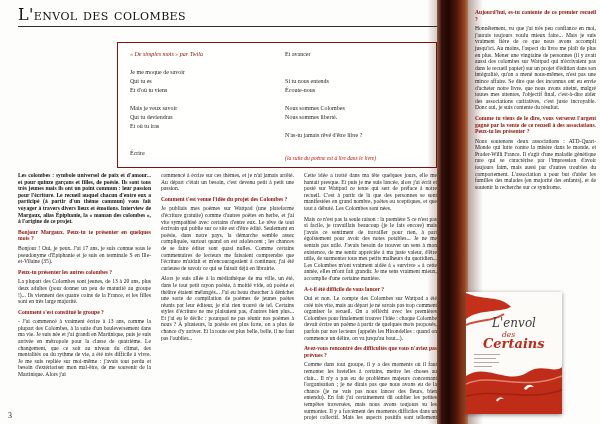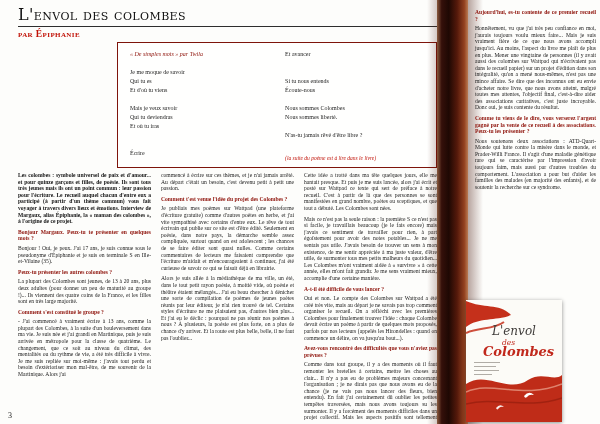--- a/index.html
+++ b/index.html
@@ -53,21 +53,21 @@
   .gutter-shadow {
     position:absolute; left:0; top:0; width:15px; height:100%;
     background:linear-gradient(90deg, rgba(70,20,8,.38), rgba(70,20,8,0));
   }
   .col4 {
     position:absolute; left:7px; top:7px; width:121px;
     text-align:justify; font-size:5.6px; line-height:1.18; color:#1b1b1b;
   }
   
   .book-cover {
-    position:absolute; left:-2px; top:300px; width:96px; height:122px;
+    position:absolute; left:-2px; top:292px; width:96px; height:122px;
     background:#86efac; box-shadow:0 1px 4px rgba(0,0,0,.45); overflow:hidden;
   }
   .book-cover svg { position:absolute; left:0; top:0; }
   .cover-title1 {
     position:absolute; top:24px; left:26px; font-family:"DejaVu Serif", serif;
     font-style:italic; font-size:12px; color:#3f3c3a;
   }
   .cover-title2 {
     position:absolute; top:38px; left:36px; font-family:"DejaVu Serif", serif;
     font-style:italic; font-size:7.5px; color:#c1281c;text-align:center;
@@ -82,21 +82,20 @@
 </head>
 <body>
 
 <div class="sheet">
 
   <div class="left-page">
 
     <div class="header">
       <div class="page-title">L'envol des colombes</div>
       <div class="header-rule"></div>
-      <div class="page-subtitle">par Épiphanie</div>
     </div>
 
     <div class="poem-box">
       <div class="poem-col">
         <div class="poem-attr">« De simples mots » par Twila</div>
         <div>
             <div class="poem-line spacer"></div>
             <div class="poem-line">Je me moque de savoir</div>
             <div class="poem-line">Qui tu es</div>
             <div class="poem-line">Et d'où tu viens</div>
@@ -179,17 +178,17 @@
         <rect x="8" y="70" width="25" height="1" fill="#b0aca6"></rect>
         <rect x="8" y="74" width="18" height="1" fill="#b0aca6"></rect>
         <path d="M0 84 C 20 70, 42 94, 62 80 C 76 71, 88 82, 96 75 L96 122 L0 122 Z" fill="#bf2c18"></path>
         <path d="M0 92 C 26 80, 56 100, 96 84" stroke="#e69a85" stroke-width="1.5" fill="none" opacity="0.8"></path>
         <path d="M0 104 C 30 96, 60 110, 96 98" stroke="#8e1a0c" stroke-width="1.5" fill="none" opacity="0.6"></path>
         <path d="M58 96 q 5 -6 10 -1 q -5 -1 -7 2 q -2 2 -3 -1 z" fill="#ffffff"></path>
         <path d="M30 108 q 4 -5 8 -1 q -4 -1 -5.5 1.5 q -1.5 2 -2.5 -0.5 z" fill="#ffffff" opacity="0.9"></path>
       </svg>
       <div class="cover-title1">L'envol</div>
       <div class="cover-title2">des</div>
-      <div class="cover-title3">Colombes</div>
+      <div class="cover-title3">Certains</div>
     </div>
   </div>
 
 </div>
 
 </body></html>

